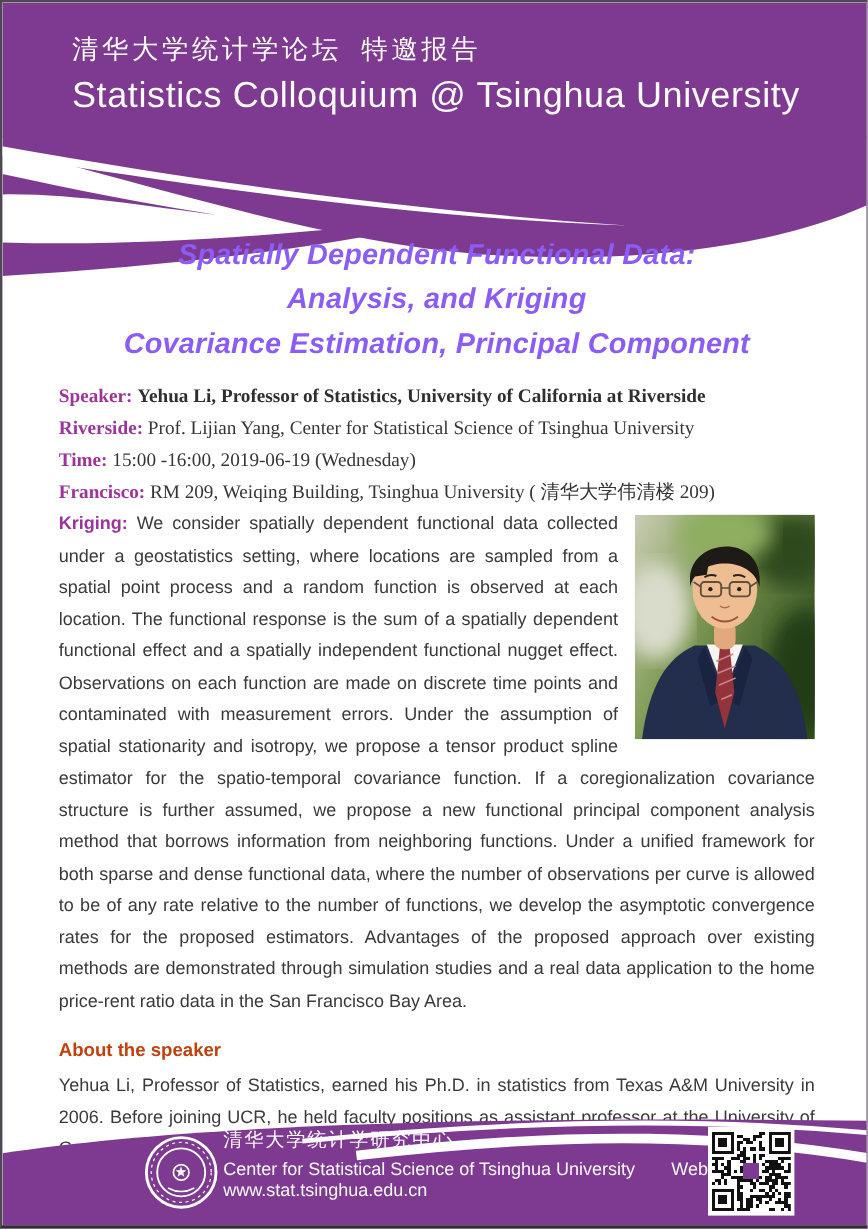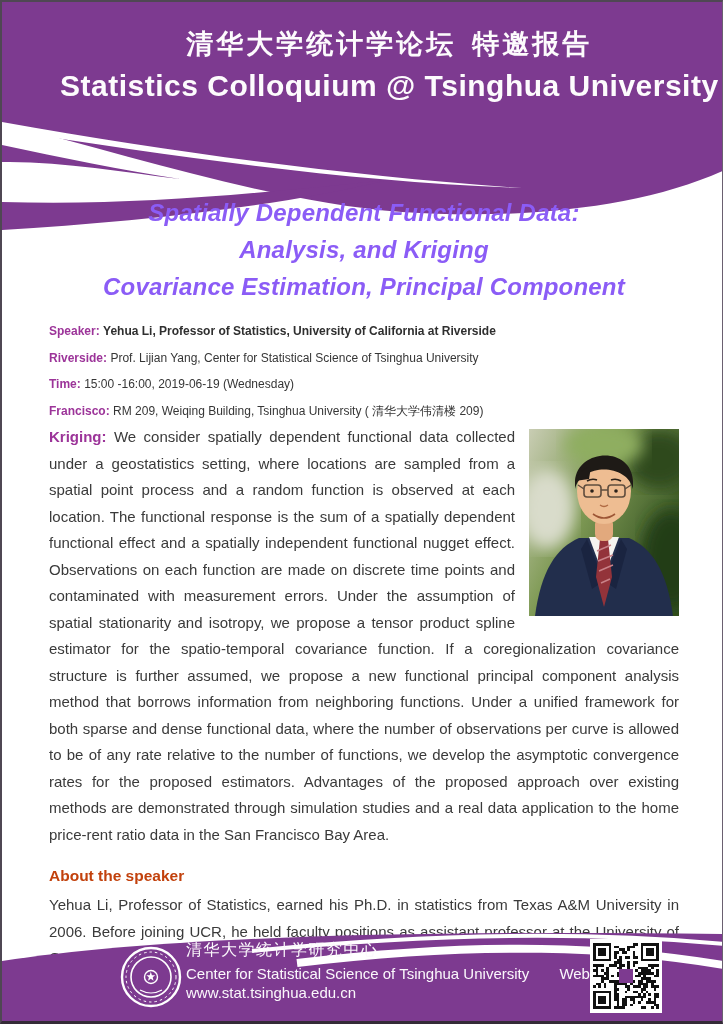--- a/index.html
+++ b/index.html
@@ -6,31 +6,31 @@
   .poster{
     position:relative; width:723px; height:1024px; background:#fff;
     font-family:"Liberation Sans","DejaVu Sans",sans-serif;
     box-sizing:border-box; overflow:hidden;
     border-top:2px solid #4f4753; border-left:2px solid #4f4753;
     border-right:1px solid #6a6070; border-bottom:3px solid #342b37;
   }
   
   .header-band{position:absolute;top:0;left:0;width:723px;height:113px;background:#7d3a90;}
   .header-text{position:absolute;top:0;left:58px;color:#fdfbfd;}
-  .header-zh{margin-top:24px;font-size:27px;letter-spacing:3px;font-weight:700;text-align:center;}
+  .header-zh{margin-top:24px;font-size:22px;letter-spacing:3px;font-weight:400;}
   .header-zh .gap{display:inline-block;width:16px;}
-  .header-en{margin-top:7px;font-size:30px;font-weight:700;letter-spacing:.5px;}
+  .header-en{margin-top:7px;font-size:30px;font-weight:400;letter-spacing:.5px;}
   .wave-top{position:absolute;top:112px;left:0;}
   .wave-bottom{position:absolute;bottom:0;left:0;}
   
   .content{position:absolute;left:47px;top:192px;width:630px;color:#3a3a3a;}
   .talk-title{color:#8b5cf6;font-weight:bold;font-style:italic;text-align:center;
     font-size:24px;line-height:37px;letter-spacing:.2px;}
   .details{margin-top:13px;}
-  .detail-row{font-size:12px;line-height:26.5px;color:#363636;}
+  .detail-row{font-size:16px;line-height:26.5px;color:#363636;font-family:Liberation Serif, serif;}
   .lbl{color:#9c3499;font-weight:bold;}
   .val-bold{font-weight:bold;color:#2f2f2f;}
   .para{font-size:15px;line-height:26.5px;text-align:justify;margin:0;color:#3a3a3a;}
   .portrait{float:right;width:150px;height:187px;margin:5px 0 8px 14px;}
   .about-heading{color:#c2410c;font-weight:bold;font-size:15.5px;margin:16px 0 4px 0;line-height:24px;}
   
   .footer-seal{position:absolute;left:118px;bottom:13px;}
   .footer-text{position:absolute;left:184px;bottom:20px;color:#fbf8fc;}
   .footer-zh{font-size:16px;letter-spacing:1.5px;}
   .footer-en{font-size:15px;margin-top:4px;font-weight:300;}

